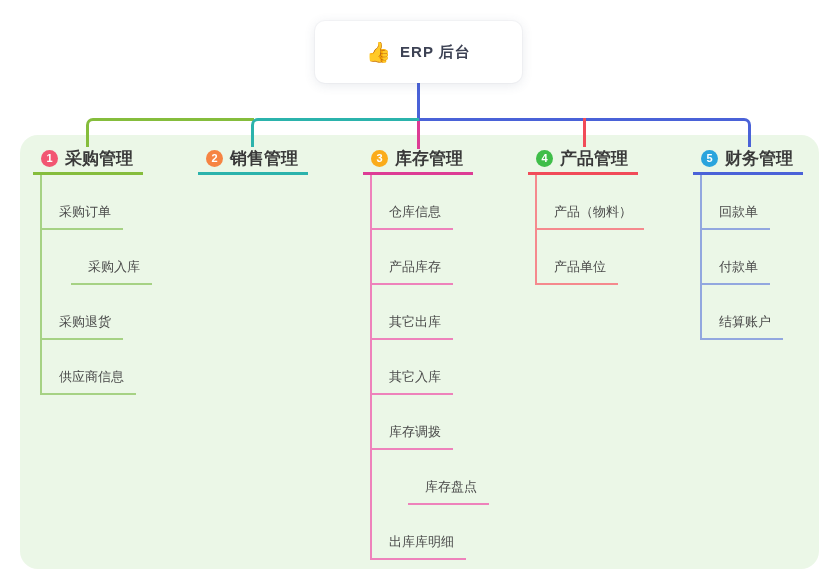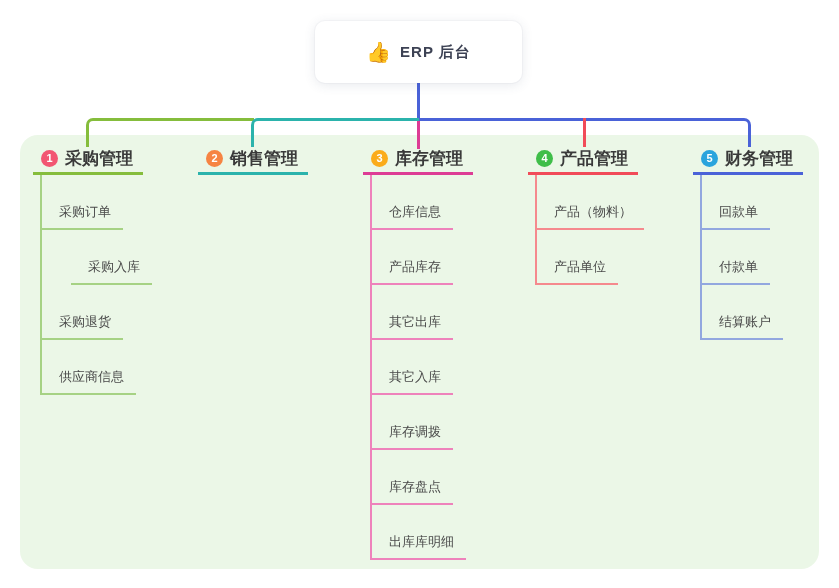--- a/index.html
+++ b/index.html
@@ -120,21 +120,21 @@
       <div class="child">
         <span class="child-label" style="border-bottom-color: rgb(238, 130, 187);">其它出库</span>
       </div>
       <div class="child">
         <span class="child-label" style="border-bottom-color: rgb(238, 130, 187);">其它入库</span>
       </div>
       <div class="child">
         <span class="child-label" style="border-bottom-color: rgb(238, 130, 187);">库存调拨</span>
       </div>
       <div class="child">
-        <span class="child-label" style="border-bottom-color: rgb(238, 130, 187);">库存盘点</span>
+        <span class="child-label" style="border-bottom-color: rgb(238, 130, 187); margin-left: 36px;">库存盘点</span>
       </div>
       <div class="child">
         <span class="child-label" style="border-bottom-color: rgb(238, 130, 187);">出库库明细</span>
       </div>
     </div>
   </div>
 
   <div class="branch" style="left:528px;">
     <div class="branch-header" style="border-bottom-color: rgb(241, 75, 89);">
       <span class="badge" style="background-color: rgb(63, 190, 73);">4</span>

